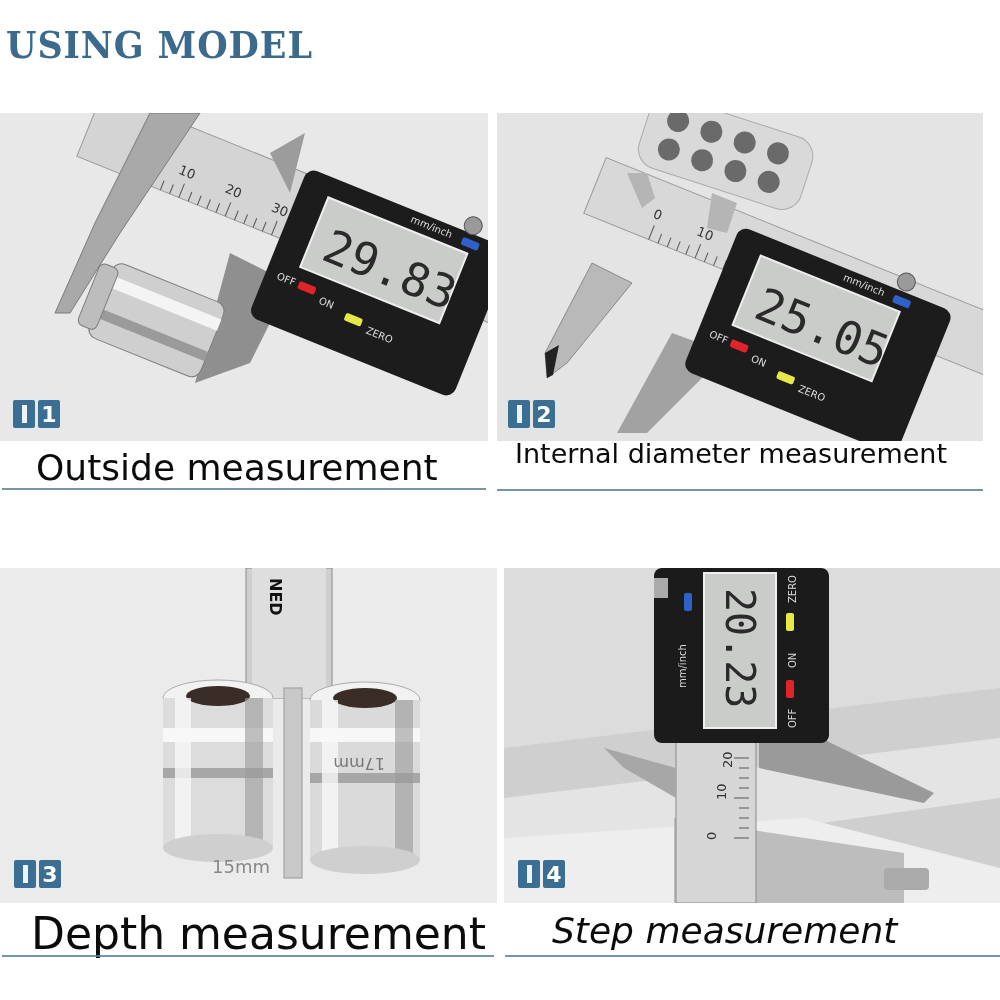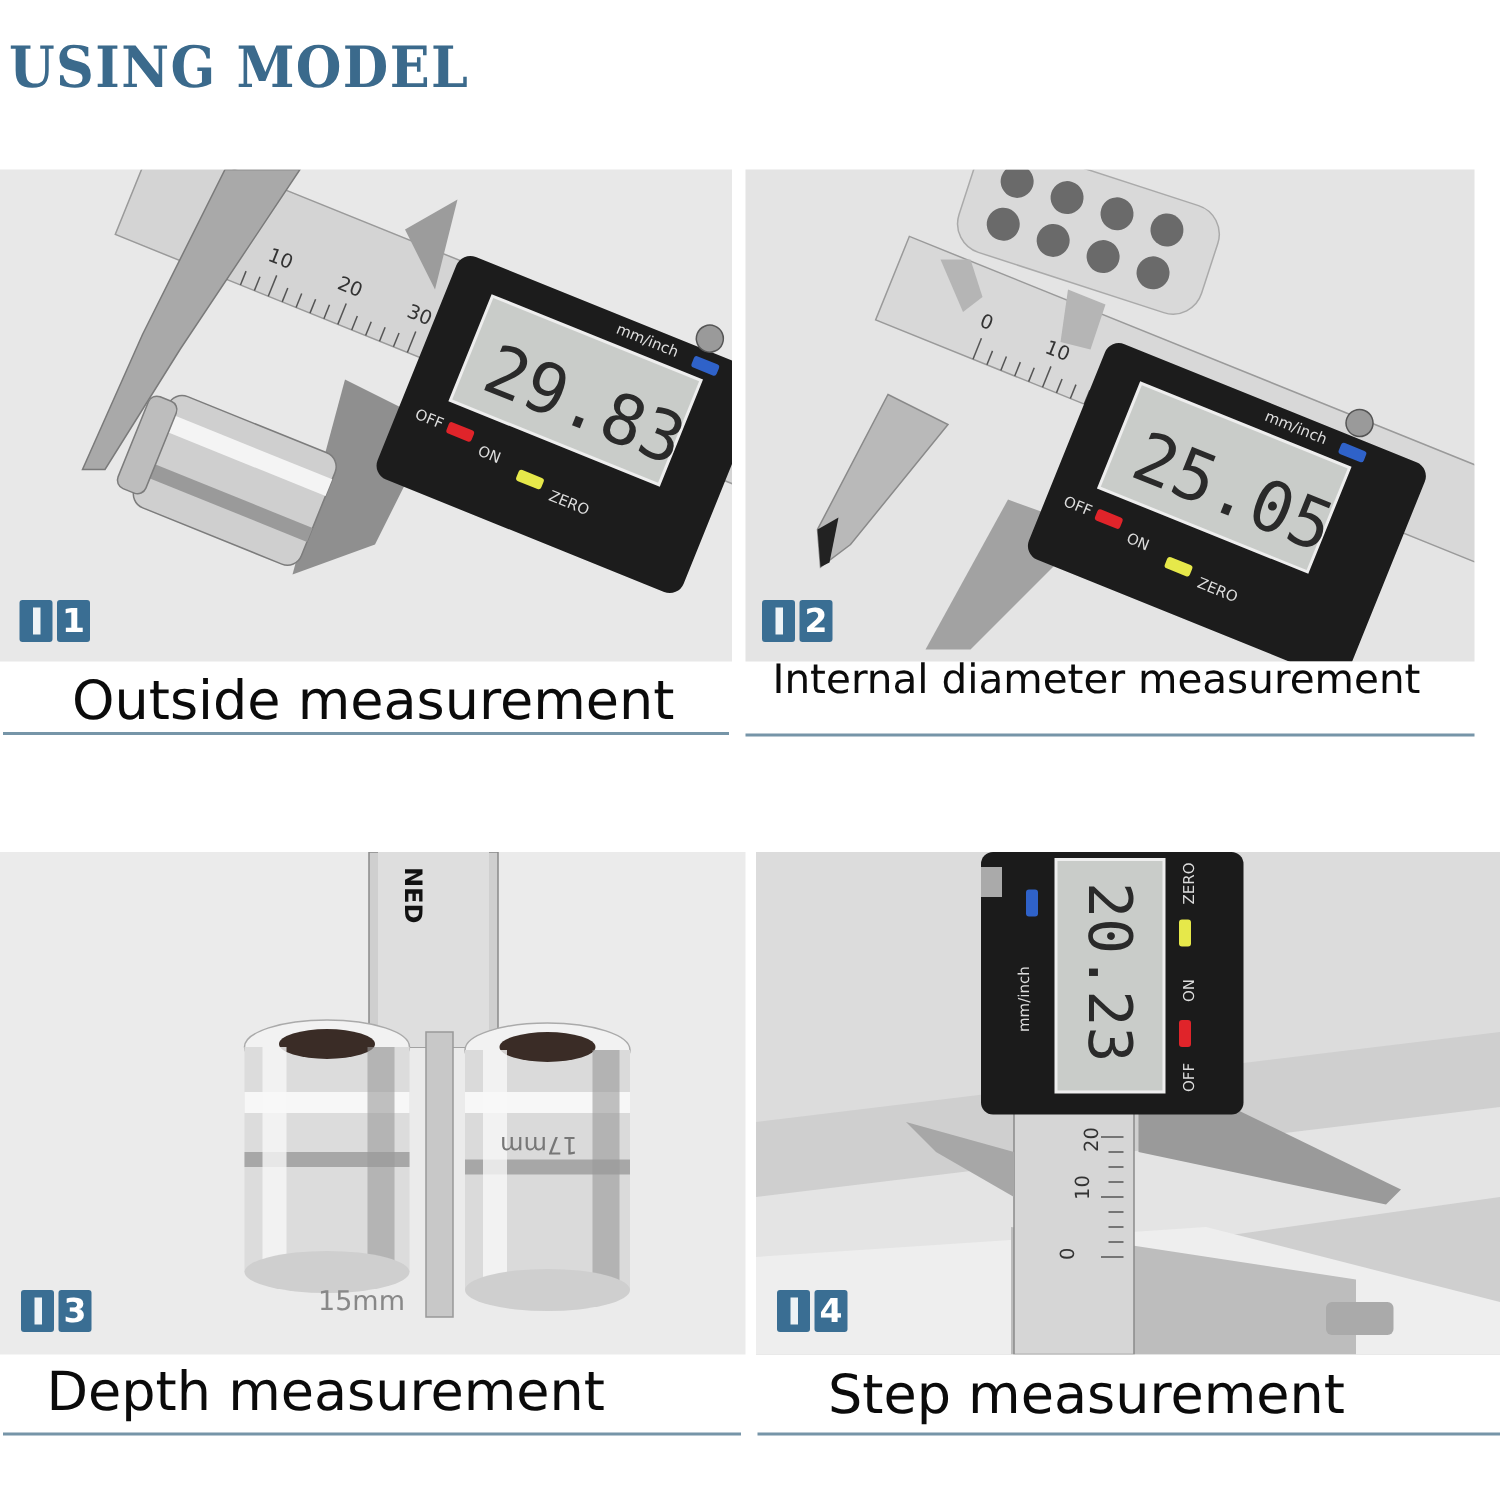--- a/index.html
+++ b/index.html
@@ -88,21 +88,21 @@
       <rect x="360" y="210" width="18" height="8" rx="2" fill="#e6e84a"></rect>
       <text x="385" y="222" font-size="10" fill="#ddd" font-family="DejaVu Sans, sans-serif">ZERO</text>
       <circle cx="445" cy="82" r="9" fill="#9a9a9a" stroke="#555"></circle>
     </g>
   </svg>
   <div class="badge" style="left:13px; top:287px;">
     <span class="cell zero"></span>
     <span class="cell">1</span>
   </div>
 </div>
-<div class="caption" style="left:36px; top:447px; font-size:36px;margin-left:12px;">Outside measurement</div>
+<div class="caption" style="left:36px; top:447px; font-size:36px;">Outside measurement</div>
 <div class="rule" style="left:2px; top:488px; width:484px;"></div>
 
 <div class="panel" style="left:497px; top:113px; width:486px; height:328px; background:#e4e4e4;">
   <svg width="486" height="328" viewBox="0 0 486 328">
 
     <g transform="rotate(18 220 50)">
       <rect x="140" y="0" width="170" height="75" rx="20" fill="#d9d9d9" stroke="#aaa"></rect>
       <g fill="#6a6a6a">
         <circle cx="170" cy="22" r="11"></circle>
           <circle cx="205" cy="22" r="11"></circle>
@@ -191,21 +191,21 @@
     <rect x="322" y="132" width="16" height="160" fill="#f8f8f8" opacity="0.8"></rect>
     <rect x="395" y="132" width="18" height="160" fill="#9a9a9a" opacity="0.6"></rect>
     <ellipse cx="365" cy="292" rx="55" ry="14" fill="#cfcfcf"></ellipse>
     <text x="345" y="200" font-size="16" fill="#777" font-family="DejaVu Sans, sans-serif" transform="rotate(180 365 195)">17mm</text>
   </svg>
   <div class="badge" style="left:14px; top:292px;">
     <span class="cell zero"></span>
     <span class="cell">3</span>
   </div>
 </div>
-<div class="caption" style="left:31px; top:908px; font-size:36px;">Depth measurement</div>
+<div class="caption" style="left:31px; top:908px; font-size:44px;">Depth measurement</div>
 <div class="rule" style="left:2px; top:955px; width:492px;"></div>
 
 <div class="panel" style="left:504px; top:568px; width:496px; height:335px; background:#dcdcdc;">
   <svg width="496" height="335" viewBox="0 0 496 335">
 
     <polygon points="0,180 496,120 496,335 0,335" fill="#cfcfcf"></polygon>
     <polygon points="0,230 496,170 496,230 0,300" fill="#e9e9e9" opacity="0.8"></polygon>
     <polygon points="0,270 300,250 496,300 496,335 0,335" fill="#eeeeee"></polygon>
     <polygon points="170,250 400,285 400,335 170,335" fill="#bdbdbd"></polygon>
     <rect x="380" y="300" width="45" height="22" rx="4" fill="#aaa"></rect>
@@ -239,14 +239,14 @@
     <text x="292" y="100" font-size="10" fill="#ddd" font-family="DejaVu Sans, sans-serif" transform="rotate(-90 292 100)">ON</text>
     <rect x="282" y="112" width="8" height="18" rx="2" fill="#e0242a"></rect>
     <text x="292" y="160" font-size="10" fill="#ddd" font-family="DejaVu Sans, sans-serif" transform="rotate(-90 292 160)">OFF</text>
     <rect x="150" y="10" width="14" height="20" fill="#aaa"></rect>
   </svg>
   <div class="badge" style="left:14px; top:292px;">
     <span class="cell zero"></span>
     <span class="cell">4</span>
   </div>
 </div>
-<div class="caption" style="left:552px; top:910px; font-size:36px;">Step measurement</div>
+<div class="caption" style="left:552px; top:910px; font-size:36px;font-style:italic;">Step measurement</div>
 <div class="rule" style="left:505px; top:955px; width:495px;"></div>
 
 </body></html>

